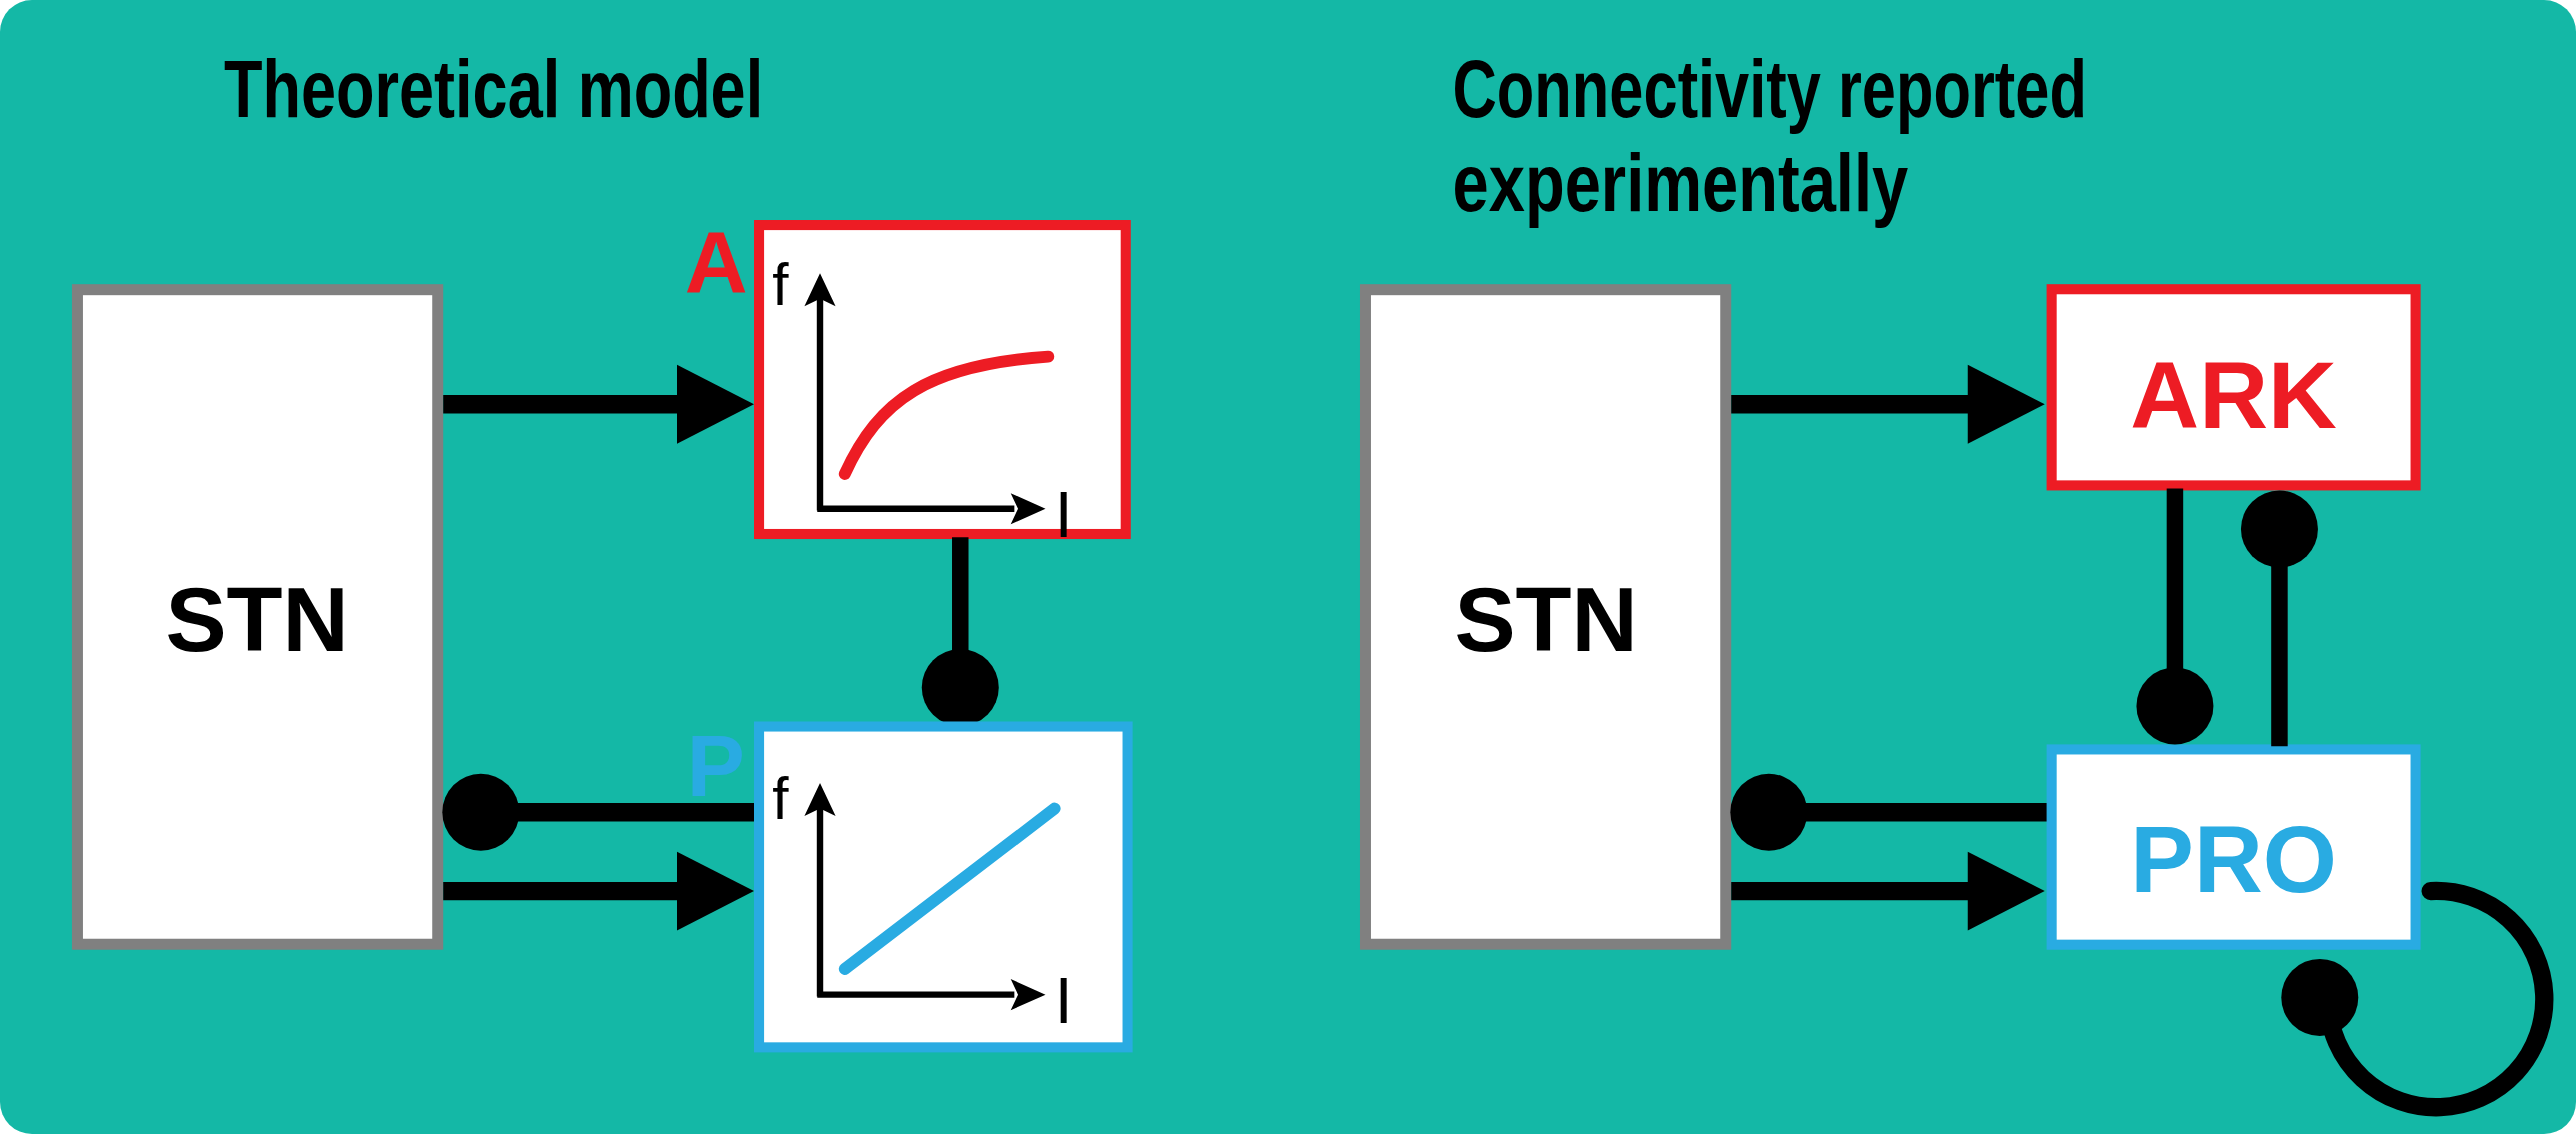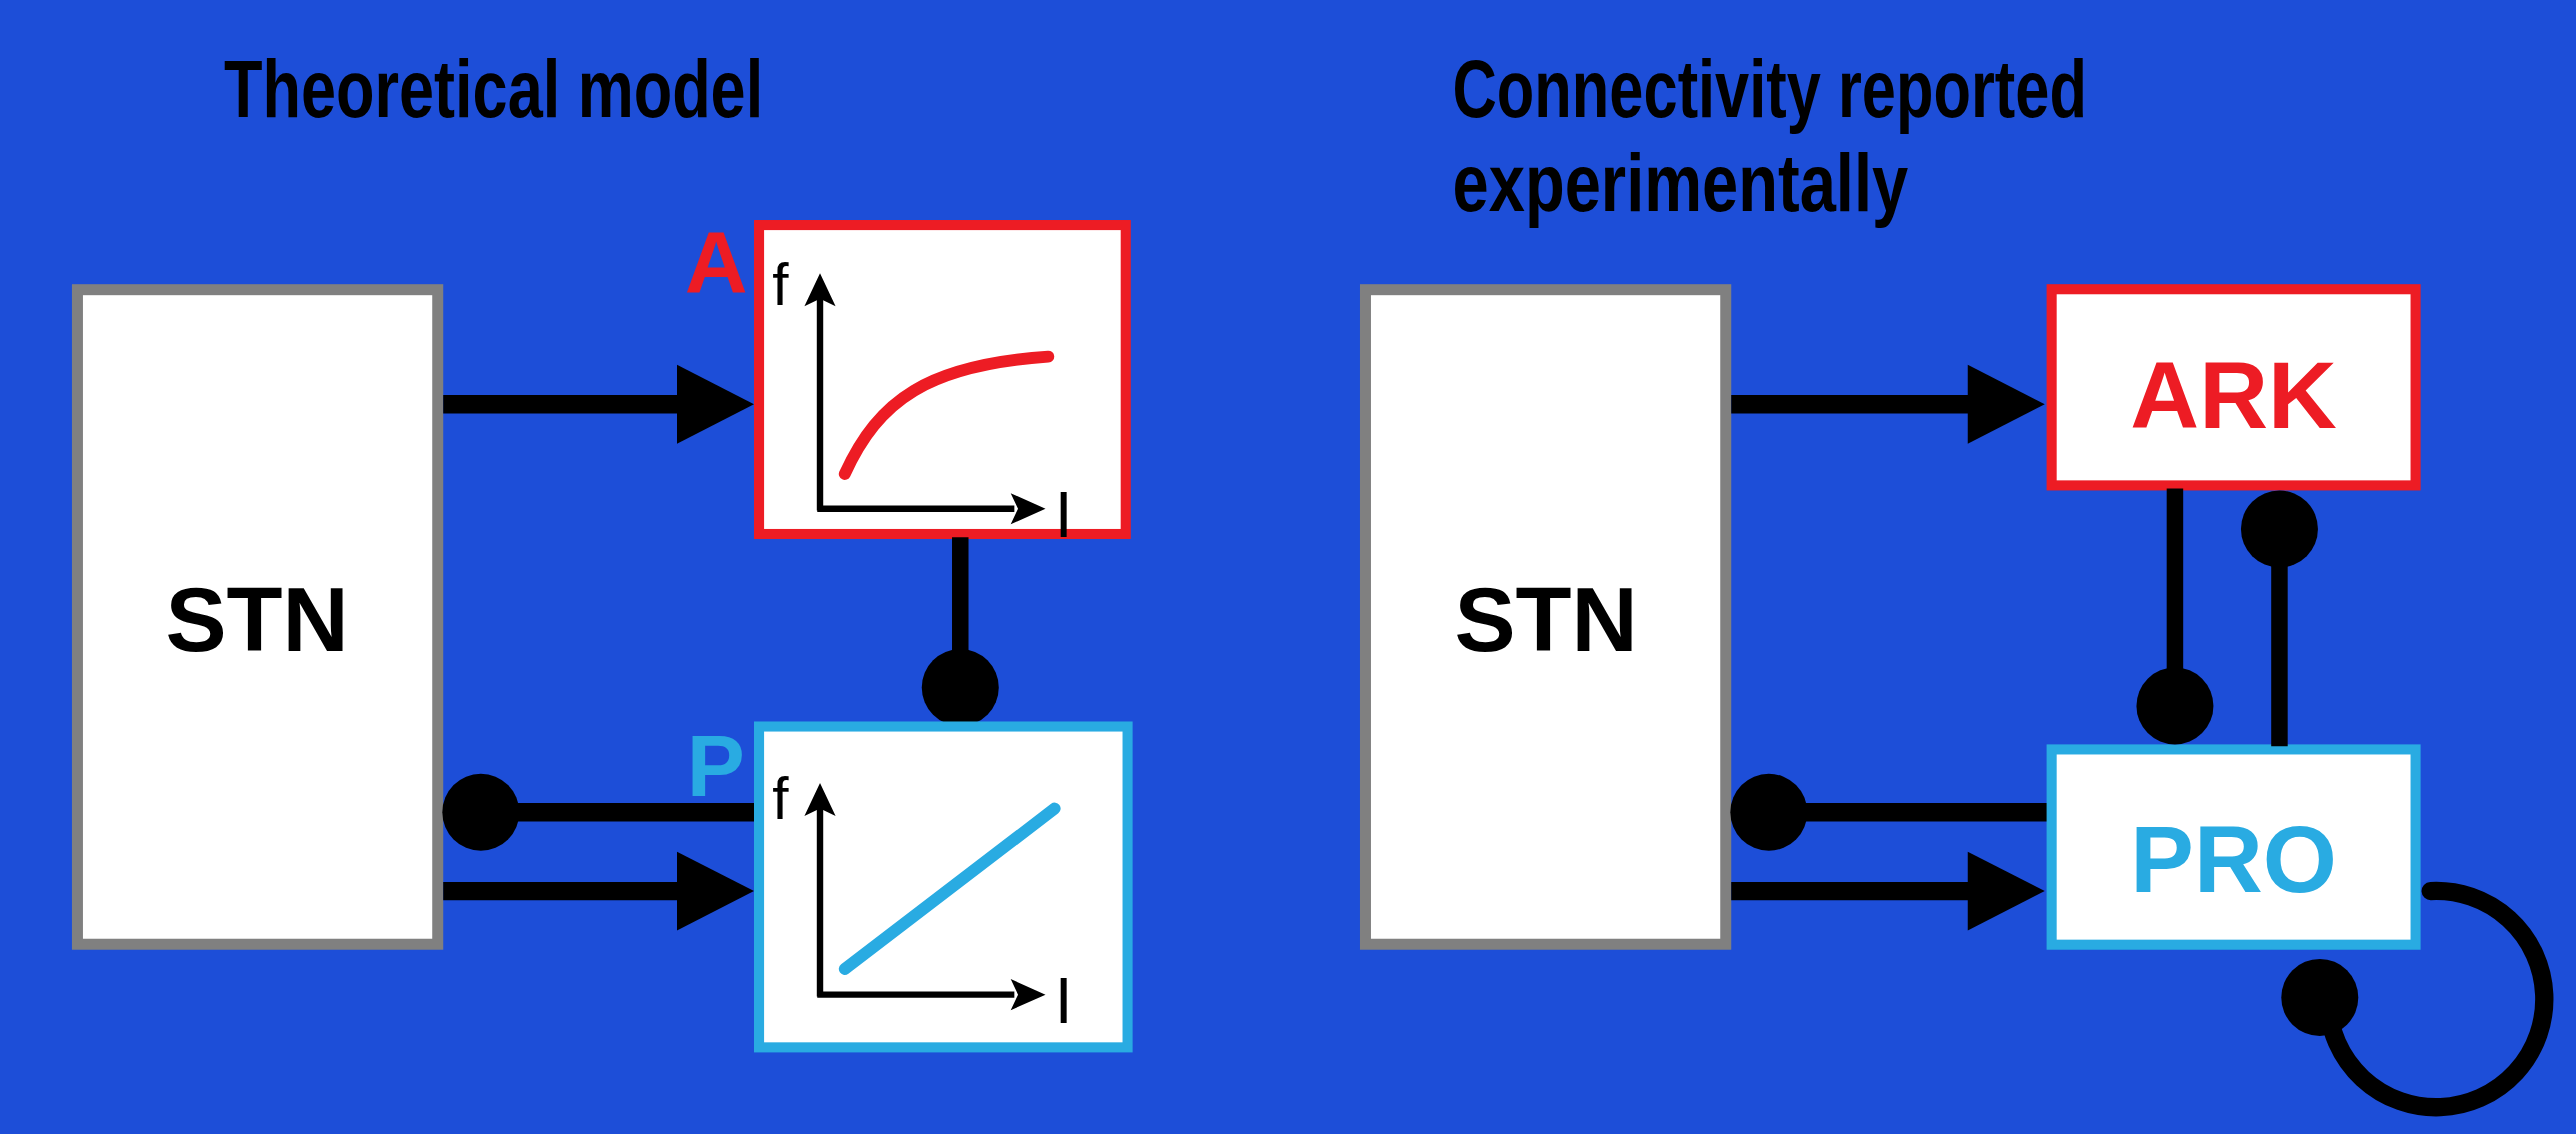--- a/index.html
+++ b/index.html
@@ -7,22 +7,23 @@
     padding: 0;
     background: #ffffff;
     width: 2576px;
     height: 1134px;
     font-family: "Liberation Sans", sans-serif;
   }
   .stage {
     position: relative;
     width: 2576px;
     height: 1134px;
-    background: #1d4ed8;
+    background: #14b8a6;
     overflow: hidden;
+    border-radius: 32px;
   }
   svg { display: block; }
   text {
     font-family: "Liberation Sans", sans-serif;
   }
   .panel-title {
     font-size: 88px;
     font-weight: bold;
     fill: #000000;
   }

